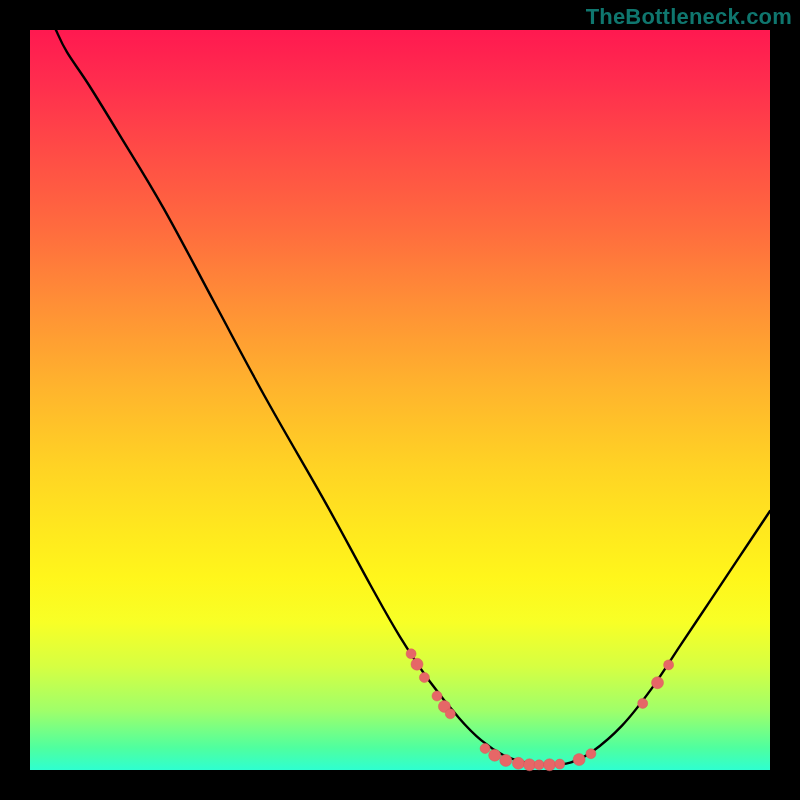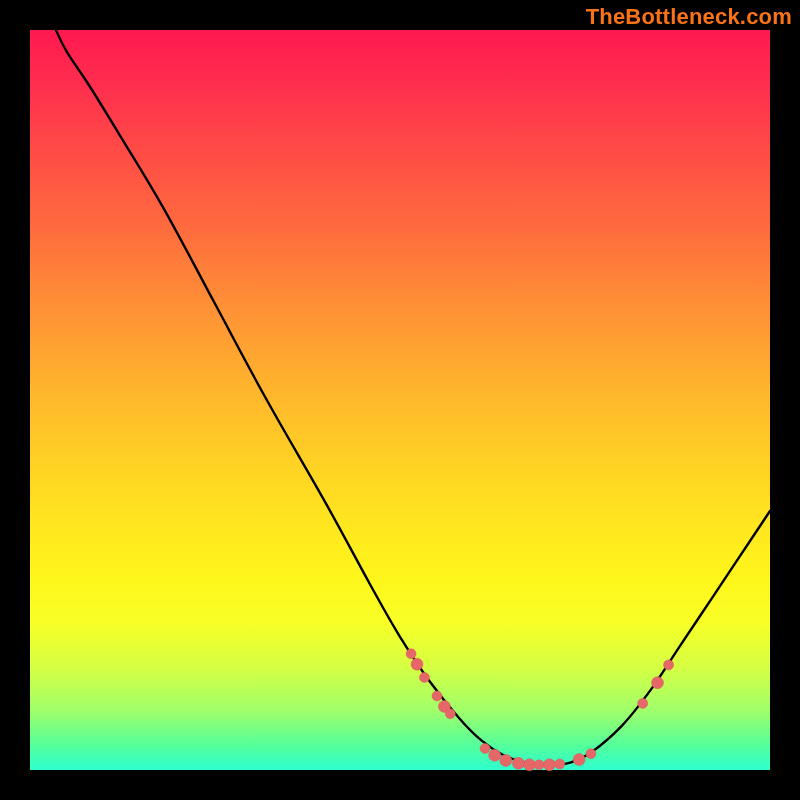--- a/index.html
+++ b/index.html
@@ -14,21 +14,21 @@
   .frame {
     position: relative;
     width: 800px;
     height: 800px;
     background: #000;
   }
   .watermark {
     position: absolute;
     top: 4px;
     right: 8px;
-    color: #f97316;
+    color: #0f766e;
     font-size: 22px;
     font-weight: 600;
     z-index: 10;
     letter-spacing: 0.2px;
   }
   .plot-area {
     position: absolute;
     left: 30px;
     top: 30px;
     width: 740px;

